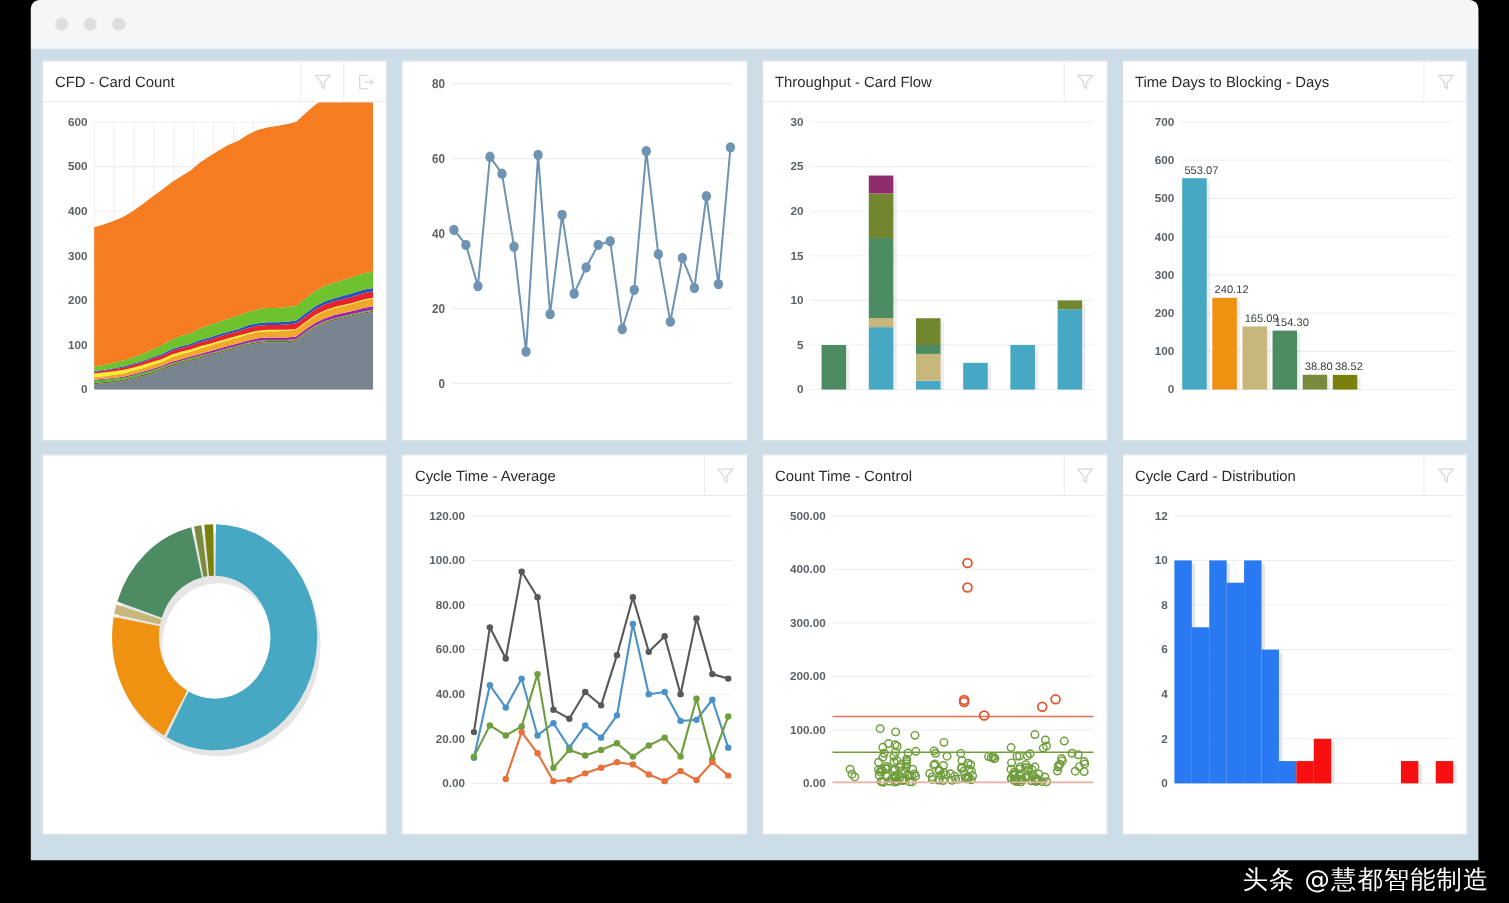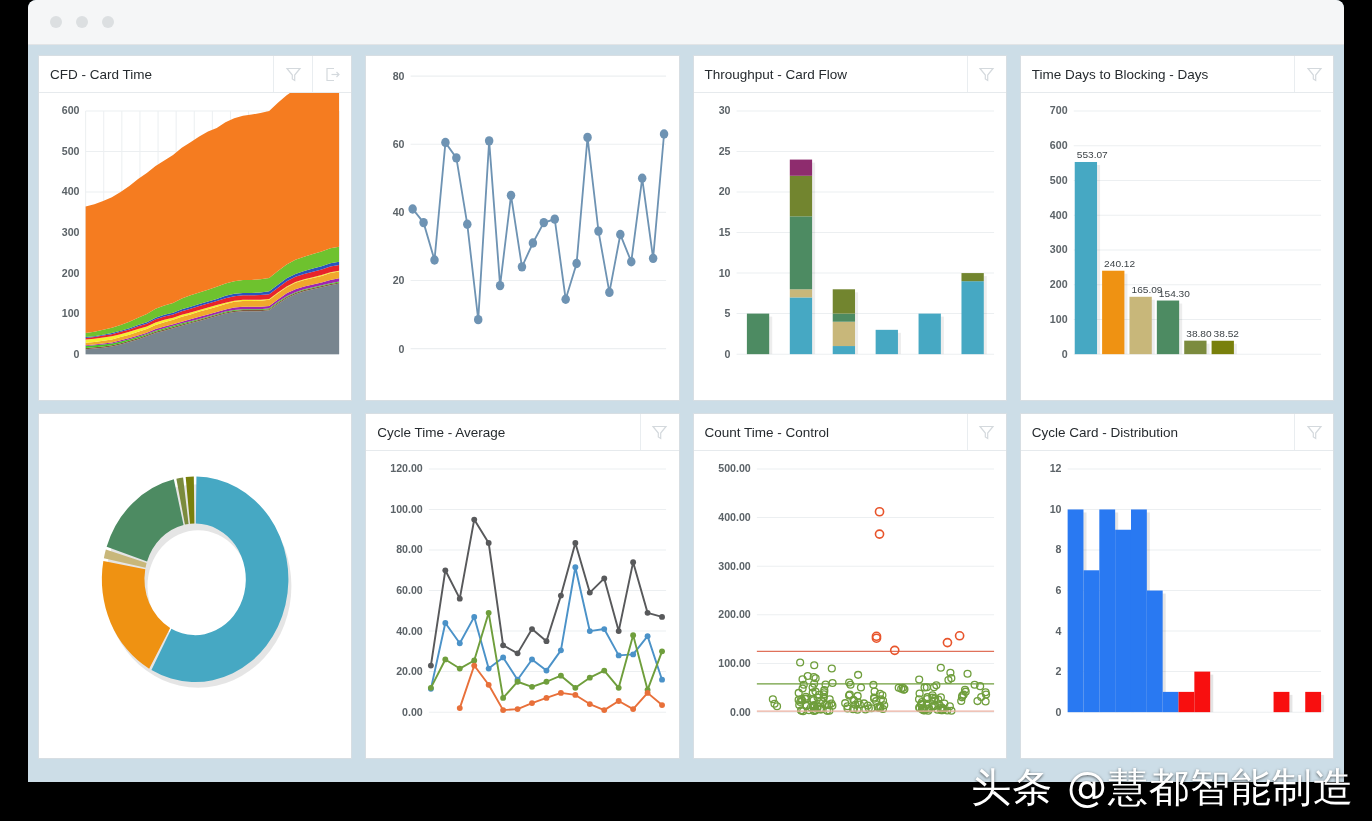--- a/index.html
+++ b/index.html
@@ -101,21 +101,21 @@
     fill: #3d4347;
     font-family: "Liberation Sans", sans-serif;
   }
   .grid-line { stroke: #eceff1; stroke-width: 1; }
 
   
   #watermark {
     position: absolute;
     right: 18px;
     bottom: 6px;
-    font-size: 40px;
+    font-size: 23px;
     color: #ffffff;
     font-family: "DejaVu Sans", sans-serif;
     letter-spacing: 1px;
     white-space: nowrap;
     text-shadow: 0 1px 3px rgba(0,0,0,0.6);
   }
 </style>
 </head>
 <body>
 
@@ -124,21 +124,21 @@
   <div id="title-bar">
     <span class="win-dot"></span>
     <span class="win-dot"></span>
     <span class="win-dot"></span>
   </div>
 
   <div id="dashboard">
 
     <div class="panel">
       <div class="panel-header">
-        <div class="panel-title">CFD - Card Time</div>
+        <div class="panel-title">CFD - Card Count</div>
         <div class="hdr-btn">
           <svg width="17" height="17" viewBox="0 0 17 17">
             <path d="M2 2.5 H15 L9.7 9 V14.5 L7.3 13 V9 Z" fill="none" stroke="#d4d9dd" stroke-width="1.2"></path>
           </svg>
         </div>
         <div class="hdr-btn">
           <svg width="17" height="17" viewBox="0 0 17 17">
             <path d="M10 2.5 H3 V14.5 H10" fill="none" stroke="#d4d9dd" stroke-width="1.2"></path>
             <path d="M7.5 8.5 H15" fill="none" stroke="#d4d9dd" stroke-width="1.2"></path>
             <path d="M12.5 6 L15 8.5 L12.5 11" fill="none" stroke="#d4d9dd" stroke-width="1.2"></path>

